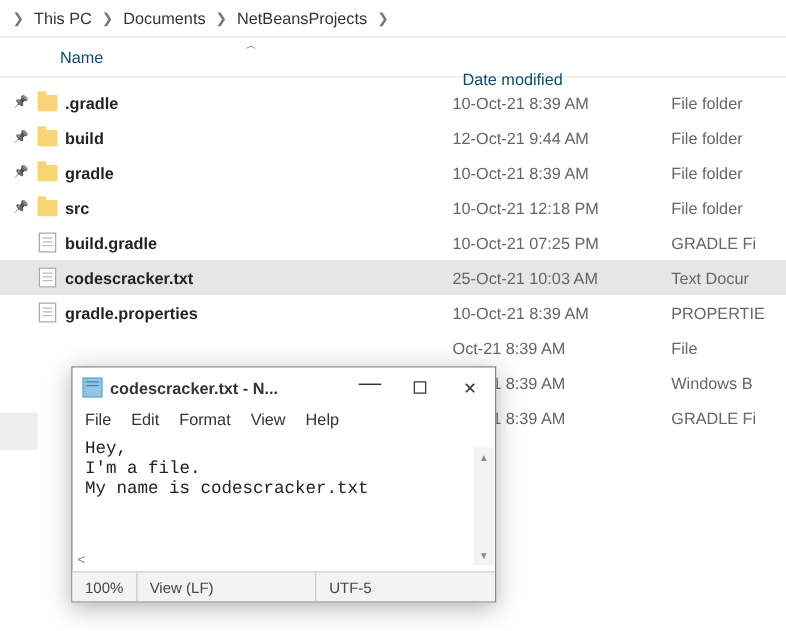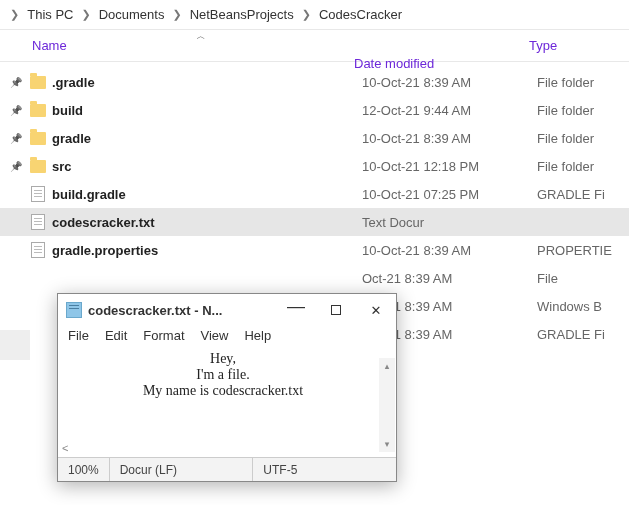--- a/index.html
+++ b/index.html
@@ -2,21 +2,21 @@
 <html><head>
   <meta charset="utf-8">
   <style>
     * { margin: 0; padding: 0; box-sizing: border-box; font-family: "Segoe UI", sans-serif; }
     body { width: 629px; height: 505px; background: #fff; font-size: 13px; position: relative; overflow: hidden; }
 
     .breadcrumb { display: flex; align-items: center; height: 30px; padding-left: 6px; border-bottom: 1px solid #e8e8e8; color: #333; }
     .breadcrumb span { padding: 0 4px; }
     .bc-sep { color: #777; font-size: 11px; padding: 0 4px; }
 
-    .columns { display: flex; height: 32px; align-items: center; border-bottom: 1px solid #e8e8e8; padding-left: 32px; color: #6d28d9; font-size: 13px; }
+    .columns { display: flex; height: 32px; align-items: center; border-bottom: 1px solid #e8e8e8; padding-left: 48px; color: #0c4a6e; font-size: 13px; }
     .col-name { width: 322px; }
     .col-date { width: 175px; margin-top: 36px; }
     .col-type { flex: 1; }
     .sort-wrap { width: 322px; text-align:center; position:absolute; left:40px; top:30px; font-size:9px; color:#666;}
 
     .list { padding-top: 6px; }
     .row { display: flex; align-items: center; height: 28px; padding-left: 10px; position: relative; }
     .row.selected { background: #e6e6e6; }
     .pin { width: 14px; color: #888; font-size: 13px; display:flex; justify-content:center; }
     .icon-cell { width: 28px; display:flex; justify-content:center; }
@@ -36,50 +36,48 @@
     .np-title { height:32px; display:flex; align-items:center; padding-left:8px; }
     .np-title-icon { width:16px; height:16px; background:#8fc6e8; border:1px solid #6aa8cc; margin-right:6px; position:relative; }
     .np-title-icon::after{content:"";position:absolute;top:2px;left:2px;right:2px;height:1px;background:#4a7fa2;box-shadow:0 3px 0 #4a7fa2;}
     .np-title-text { flex:1; font-size:13px; color:#333;font-weight:bold; }
     .np-btns { display:flex; }
     .np-btn { width:40px; height:32px; display:flex; align-items:center; justify-content:center; font-size:12px; color:#333; }
     .np-min { font-size:18px; position:relative; top:-4px; }
     .np-max { width:10px; height:10px; border:1px solid #333; }
     .np-close-x::before{content:"✕"; font-size:13px;}
     .np-menu { display:flex; gap:16px; padding:2px 10px 6px 10px; font-size:13px; color:#333; }
-    .np-body { padding:2px 18px 6px 10px; font-family: Liberation Serif, serif; font-size:14px; color:#222; white-space:pre; position:relative; min-height:90px;text-align:center; }
+    .np-body { padding:2px 18px 6px 10px; font-family: Liberation Mono, monospace; font-size:14px; color:#222; white-space:pre; position:relative; min-height:90px; }
     .np-scroll { height:18px; display:flex; align-items:center; padding:0 4px; color:#888; font-size:11px; }
     .np-scroll span:first-child{margin-right:auto;}
     .np-status { height:24px; border-top:1px solid #ccc; display:flex; align-items:center; background:#f3f3f3; font-size:12px; color:#444; }
     .np-status div { border-right:1px solid #ccc; height:100%; display:flex; align-items:center; padding:0 10px; }
     .np-status div:last-child{border:none;}
     .np-scrollbar-v { position:absolute; right:1px; top:64px; width:16px; height:94px; background:#f3f3f3; display:flex; flex-direction:column; align-items:center; justify-content:space-between; font-size:9px; color:#888; padding:3px 0;}
 
     .side-strip { position:absolute; left:0; top:330px; width:30px; height:30px; background:#eee; }
   </style>
 </head>
 <body>
 
 <div class="breadcrumb">
   <span class="bc-sep">❯</span>
   <span>This PC</span>
   <span class="bc-sep">❯</span>
   <span>Documents</span>
   <span class="bc-sep">❯</span>
   <span>NetBeansProjects</span>
   <span class="bc-sep">❯</span>
-  <span>CodesCracker</span>
 </div>
 
 <div class="sort-wrap">︿</div>
 
 <div class="columns">
   <div class="col-name">Name</div>
   <div class="col-date">Date modified</div>
-  <div class="col-type">Type</div>
 </div>
 
 <div class="list" id="list">
     <div class="row">
       <div class="pin" style="filter: grayscale(1); font-size: 10px;">📌</div>
       <div class="icon-cell">
         <div class="folder-icon"></div>
       </div>
       <div class="name-cell">.gradle</div>
       <div class="date-cell">10-Oct-21 8:39 AM</div>
@@ -120,20 +118,21 @@
       <div class="name-cell">build.gradle</div>
       <div class="date-cell">10-Oct-21 07:25 PM</div>
       <div class="type-cell">GRADLE Fi</div>
     </div>
     <div class="row selected">
       <div class="pin" style="filter: grayscale(1); font-size: 10px;"></div>
       <div class="icon-cell">
         <div class="file-icon"></div>
       </div>
       <div class="name-cell">codescracker.txt</div>
+      <div class="date-cell">25-Oct-21 10:03 AM</div>
       <div class="type-cell">Text Docur</div>
     </div>
     <div class="row">
       <div class="pin" style="filter: grayscale(1); font-size: 10px;"></div>
       <div class="icon-cell">
         <div class="file-icon"></div>
       </div>
       <div class="name-cell">gradle.properties</div>
       <div class="date-cell">10-Oct-21 8:39 AM</div>
       <div class="type-cell">PROPERTIE</div>
@@ -198,16 +197,16 @@
   <div class="np-scrollbar-v">
       <span>▴</span>
       <span>▾</span>
     </div>
   <div class="np-scroll">
       <span>&lt;</span>
       <span>&gt;</span>
     </div>
   <div class="np-status">
     <div>100%</div>
-    <div style="flex:1">Docur (LF)</div>
+    <div style="flex:1">View (LF)</div>
     <div style="flex:1">UTF-5</div>
   </div>
 </div>
 
 </body></html>

